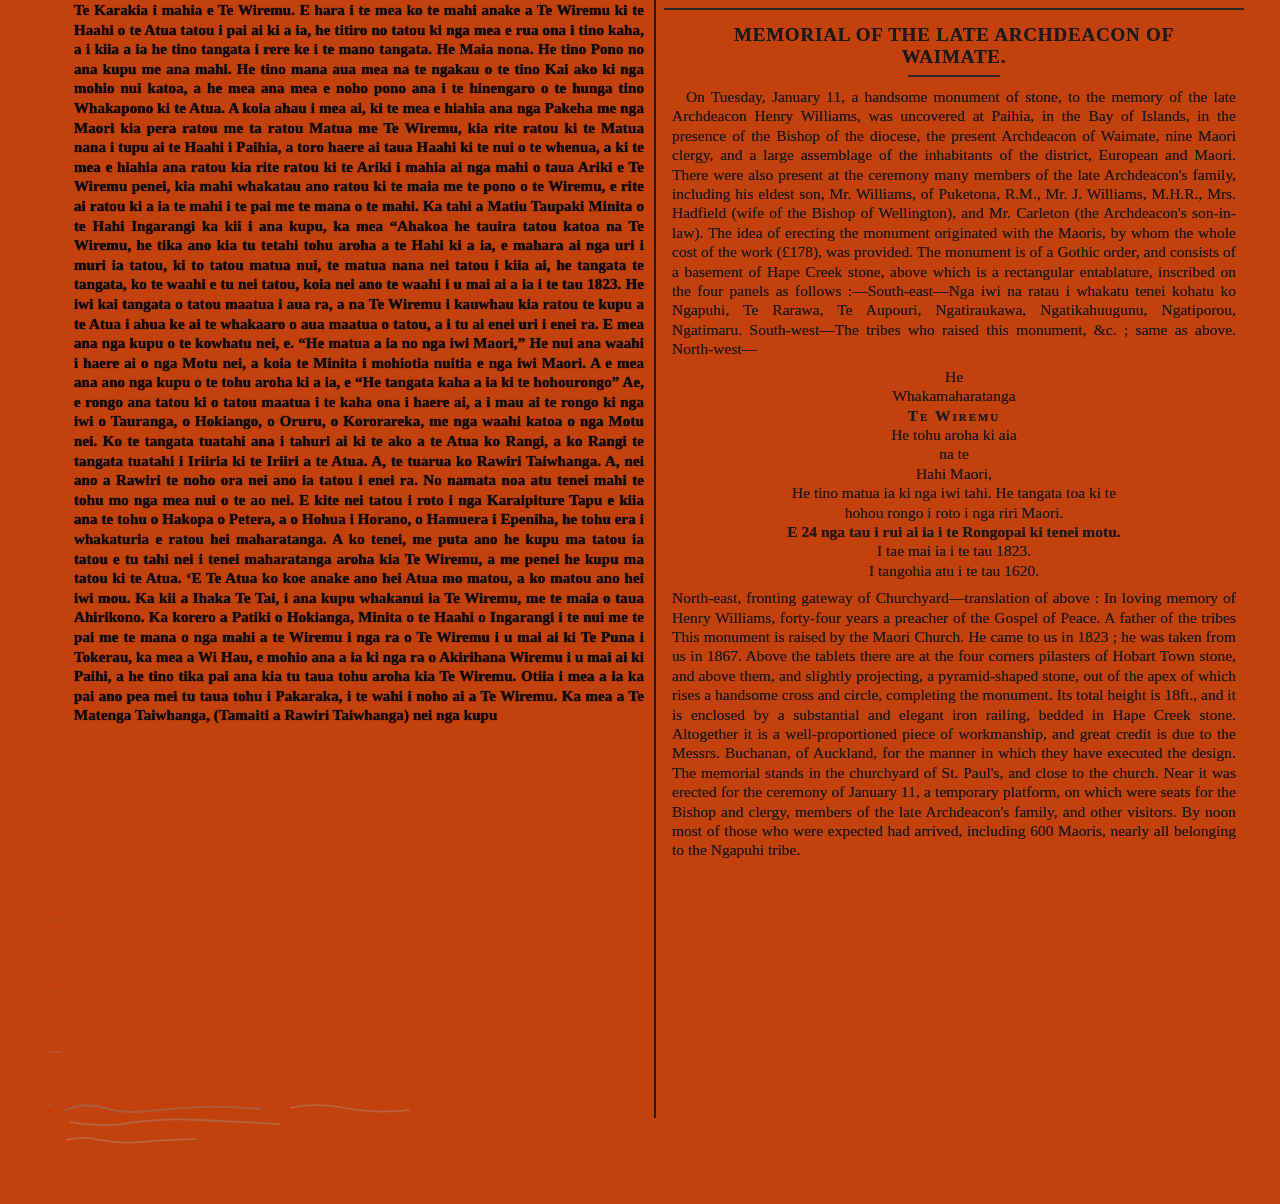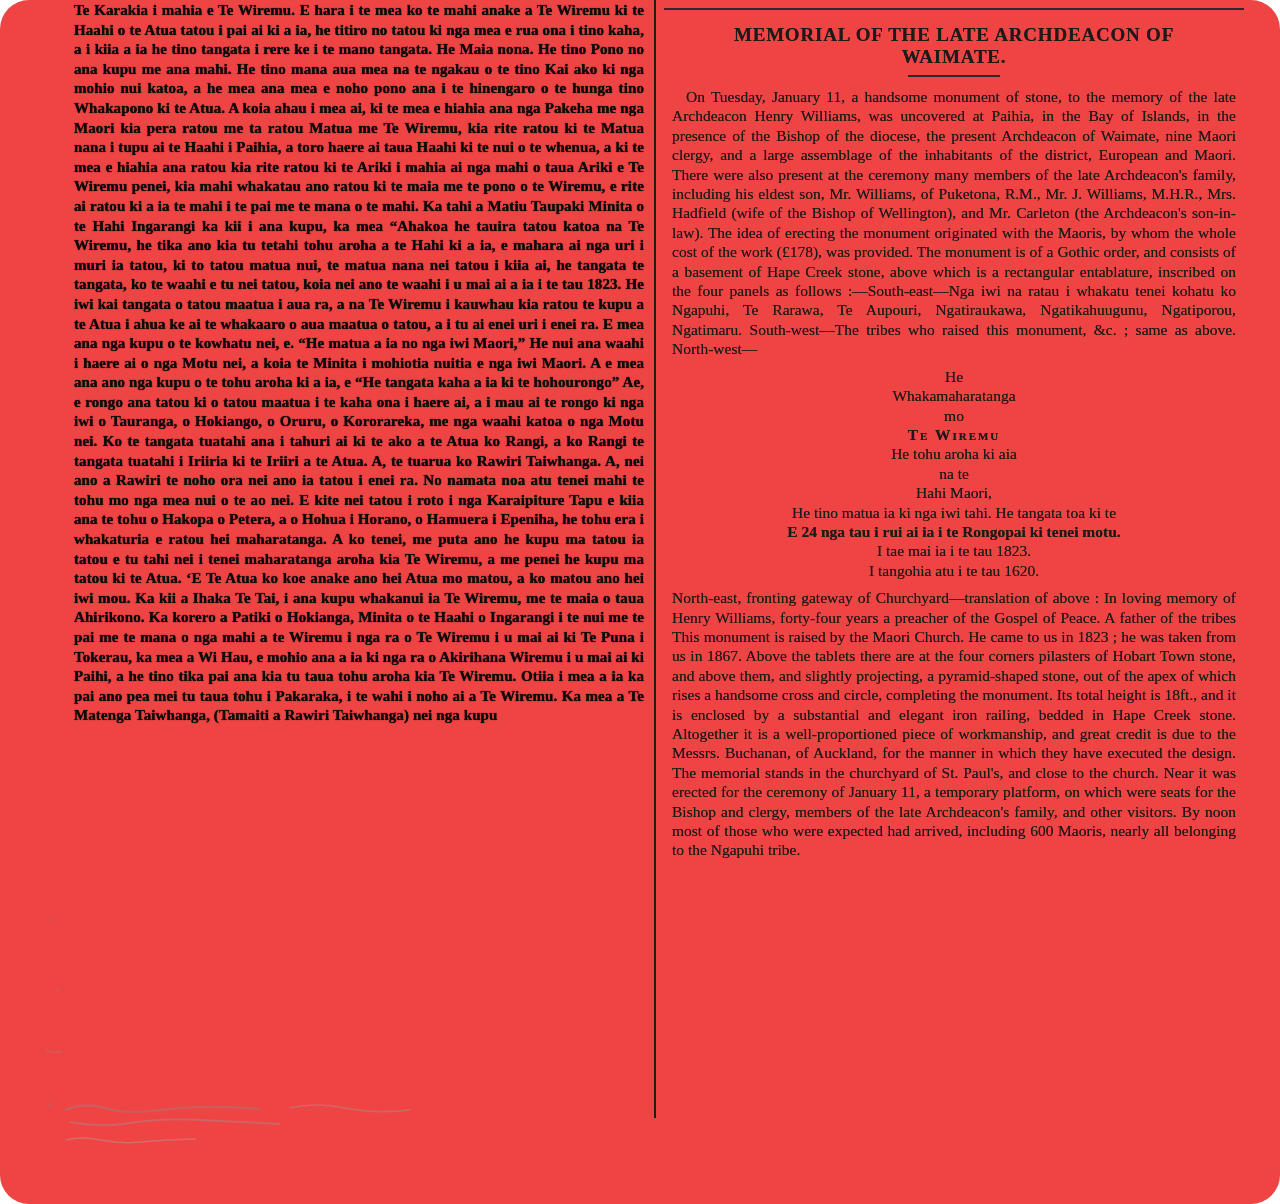--- a/index.html
+++ b/index.html
@@ -1,24 +1,23 @@
 <!DOCTYPE html>
 <html><head>
 <meta charset="utf-8">
 <style>
   html, body { margin: 0; padding: 0; background: #ffffff; }
   .page {
     position: relative;
     width: 1280px;
     height: 1204px;
-    background: #ef4444;
+    background: #c2410c;
     overflow: hidden;
     font-family: "Liberation Serif", "DejaVu Serif", serif;
     color: #161616;
-    border-radius: 29px;
   }
   .columns {
     display: flex;
     align-items: flex-start;
     padding-left: 74px;
     padding-right: 34px;
   }
   .col-left {
     width: 570px;
     padding-top: 1px;
@@ -115,26 +114,26 @@
         <span>MEMORIAL OF THE LATE ARCHDEACON OF</span><br>
         <span>WAIMATE.</span>
       </h1>
       <div class="title-rule"></div>
 
       <p class="body-text indent-first">On Tuesday, January 11, a handsome monument of stone, to the memory of the late Archdeacon Henry Williams, was uncovered at Paihia, in the Bay of Islands, in the presence of the Bishop of the diocese, the present Archdeacon of Waimate, nine Maori clergy, and a large assemblage of the inhabitants of the district, European and Maori.  There were also present at the ceremony many members of the late Archdeacon's family, including his eldest son, Mr. Williams, of Puketona, R.M., Mr. J. Williams, M.H.R., Mrs. Hadfield (wife of the Bishop of Wellington), and Mr. Carleton (the Archdeacon's son-in-law). The idea of erecting the monument originated with the Maoris, by whom the whole cost of the work (£178), was provided.  The monument is of a Gothic order, and consists of a basement of Hape Creek stone, above which is a rectangular entablature, inscribed on the four panels as follows :—South-east—Nga iwi na ratau i whakatu tenei kohatu ko Ngapuhi, Te Rarawa, Te Aupouri, Ngatiraukawa, Ngatikahuugunu, Ngatiporou, Ngatimaru.  South-west—The tribes who raised this monument, &amp;c. ; same as above.  North-west—</p>
 
       <div class="inscription">
         <div class="line">He</div>
         <div class="line">Whakamaharatanga</div>
-        <div class="line">mo</div>
         <div class="line tw">Te Wiremu</div>
         <div class="line">He tohu aroha ki aia</div>
         <div class="line">na te</div>
         <div class="line">Hahi Maori,</div>
         <div class="line">He tino matua ia ki nga iwi tahi.  He tangata toa ki te</div>
+        <div class="line">hohou rongo i roto i nga riri Maori.</div>
         <div class="line emph">E 24 nga tau i rui ai ia i te Rongopai ki tenei motu.</div>
         <div class="line">I tae mai ia i te tau 1823.</div>
         <div class="line">I tangohia atu i te tau 1620.</div>
       </div>
 
       <p class="body-text">North-east, fronting gateway of Churchyard—translation of above :  In loving memory of Henry Williams, forty-four years a preacher of the Gospel of Peace.  A father of the tribes   This monument is raised by the Maori Church.  He came to us in 1823 ; he was taken from us in 1867.  Above the tablets there are at the four corners pilasters of Hobart Town stone, and above them, and slightly projecting, a pyramid-shaped stone, out of the apex of which rises a handsome cross and circle, completing the monument.  Its total height is 18ft., and it is enclosed by a substantial and elegant iron railing, bedded in Hape Creek stone.  Altogether it is a well-proportioned piece of workmanship, and great credit is due to the Messrs. Buchanan, of Auckland, for the manner in which they have executed the design.  The memorial stands in the churchyard of St. Paul's, and close to the church.  Near it was erected for the ceremony of January 11, a temporary platform, on which were seats for the Bishop and clergy, members of the late Archdeacon's family, and other visitors.  By noon most of those who were expected had arrived, including 600 Maoris, nearly all belonging to the Ngapuhi tribe.</p>
     </div>
 
   </div>
 

